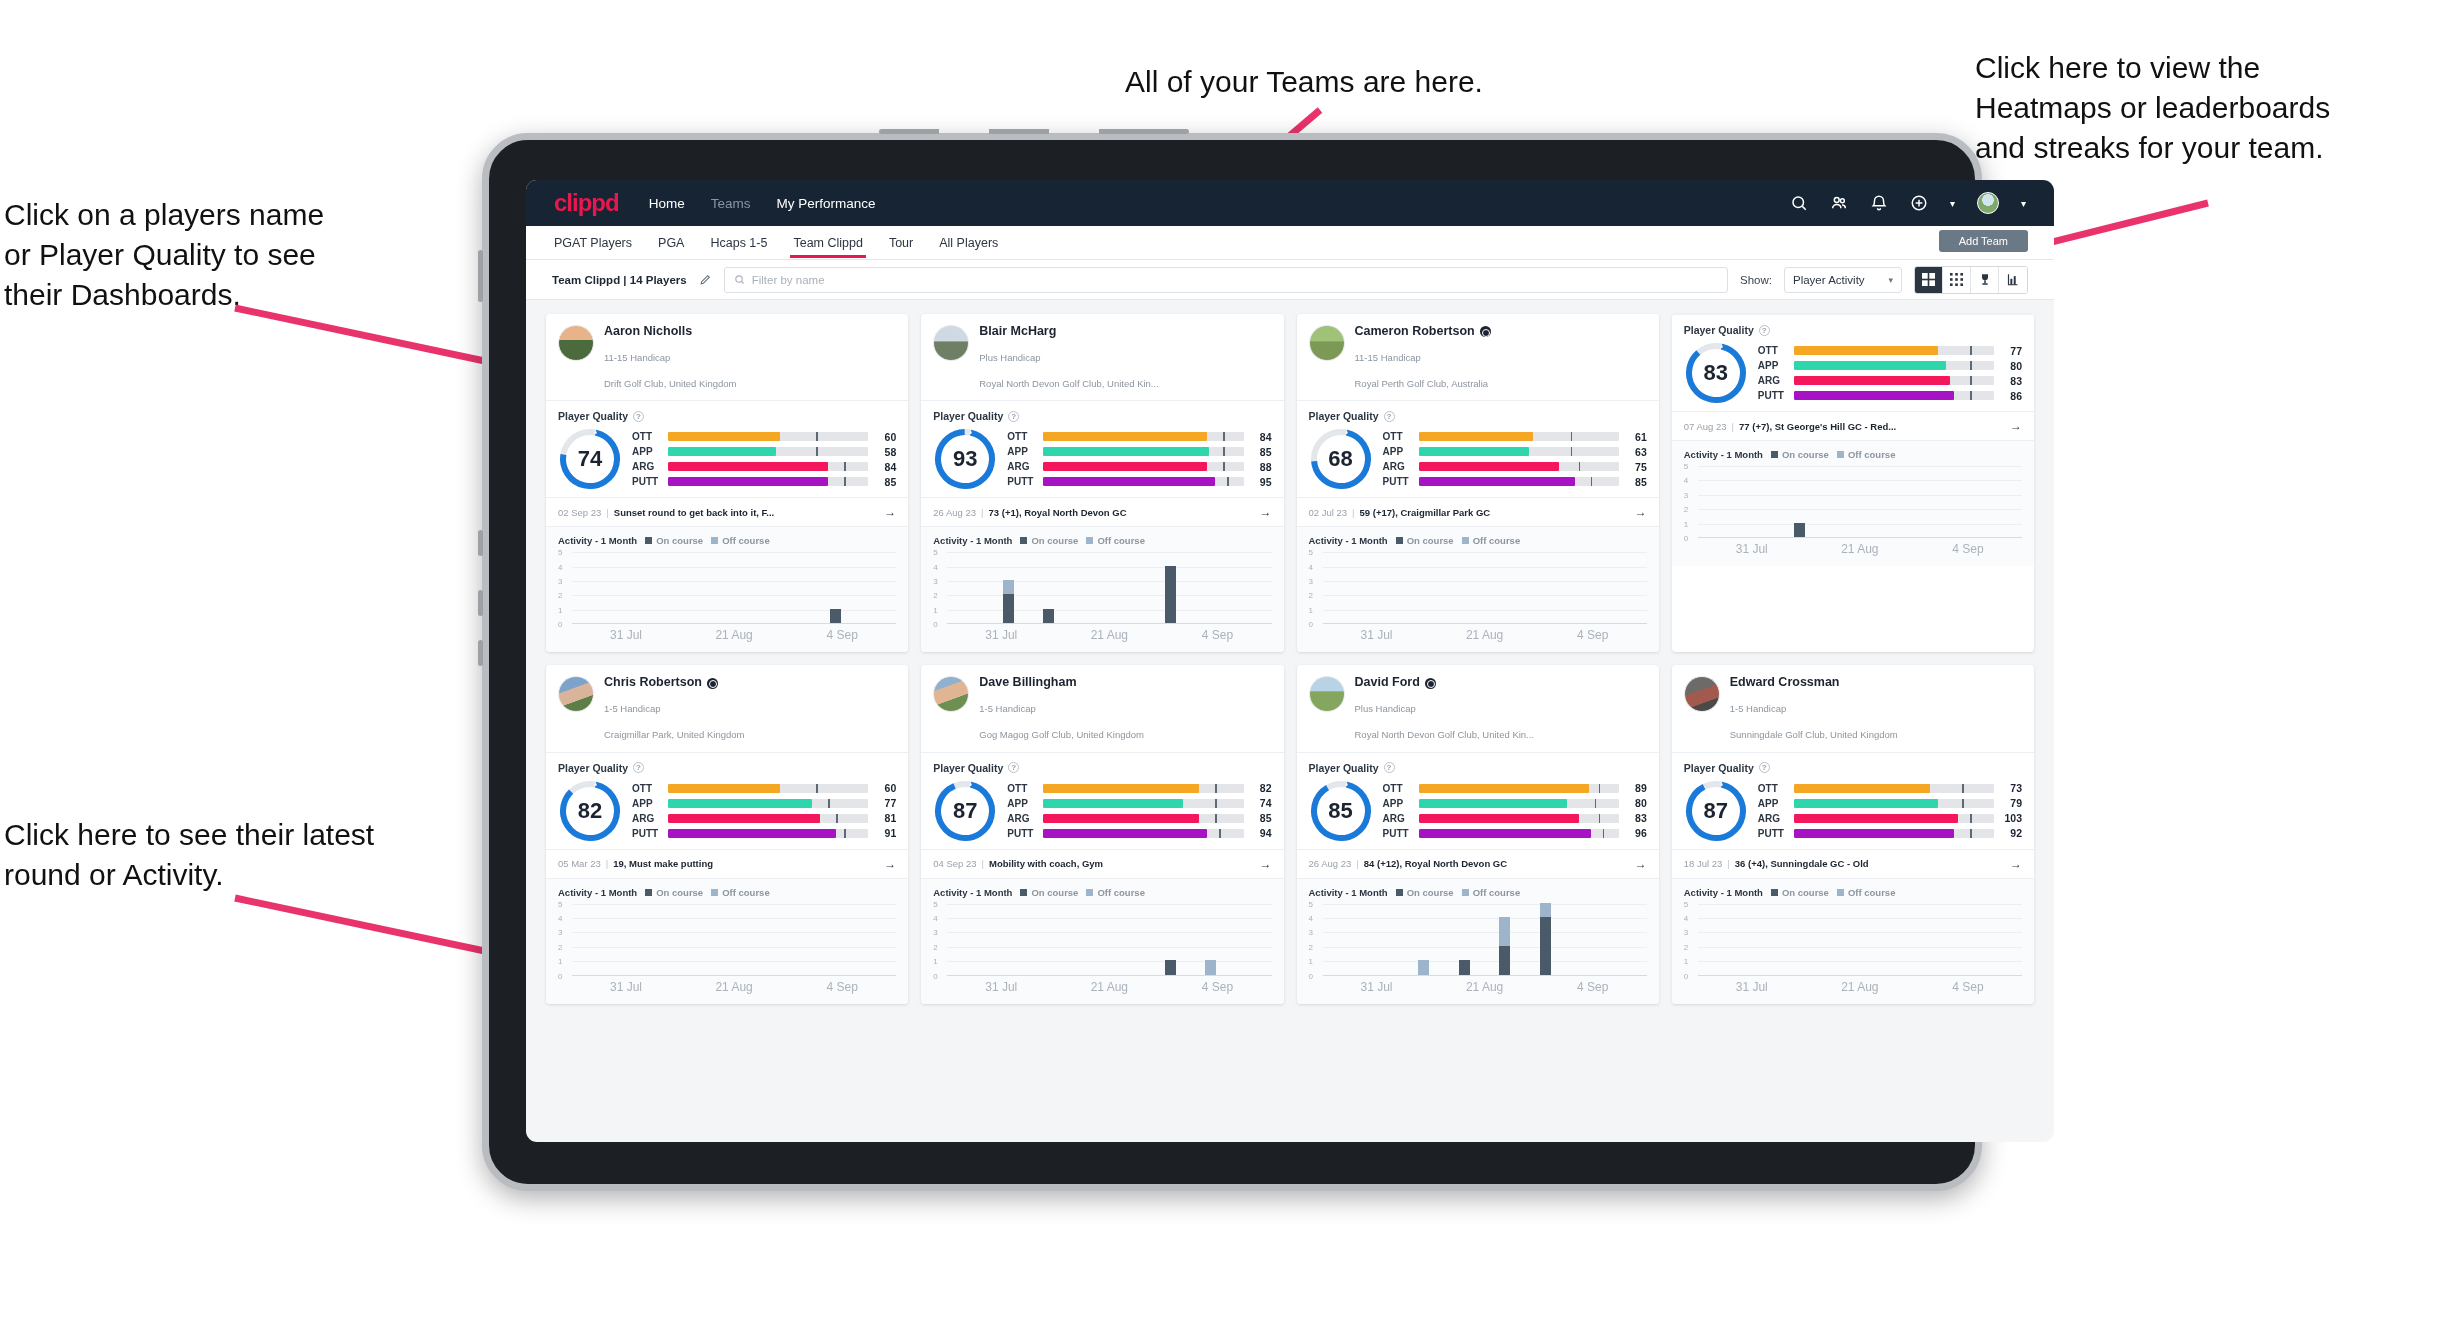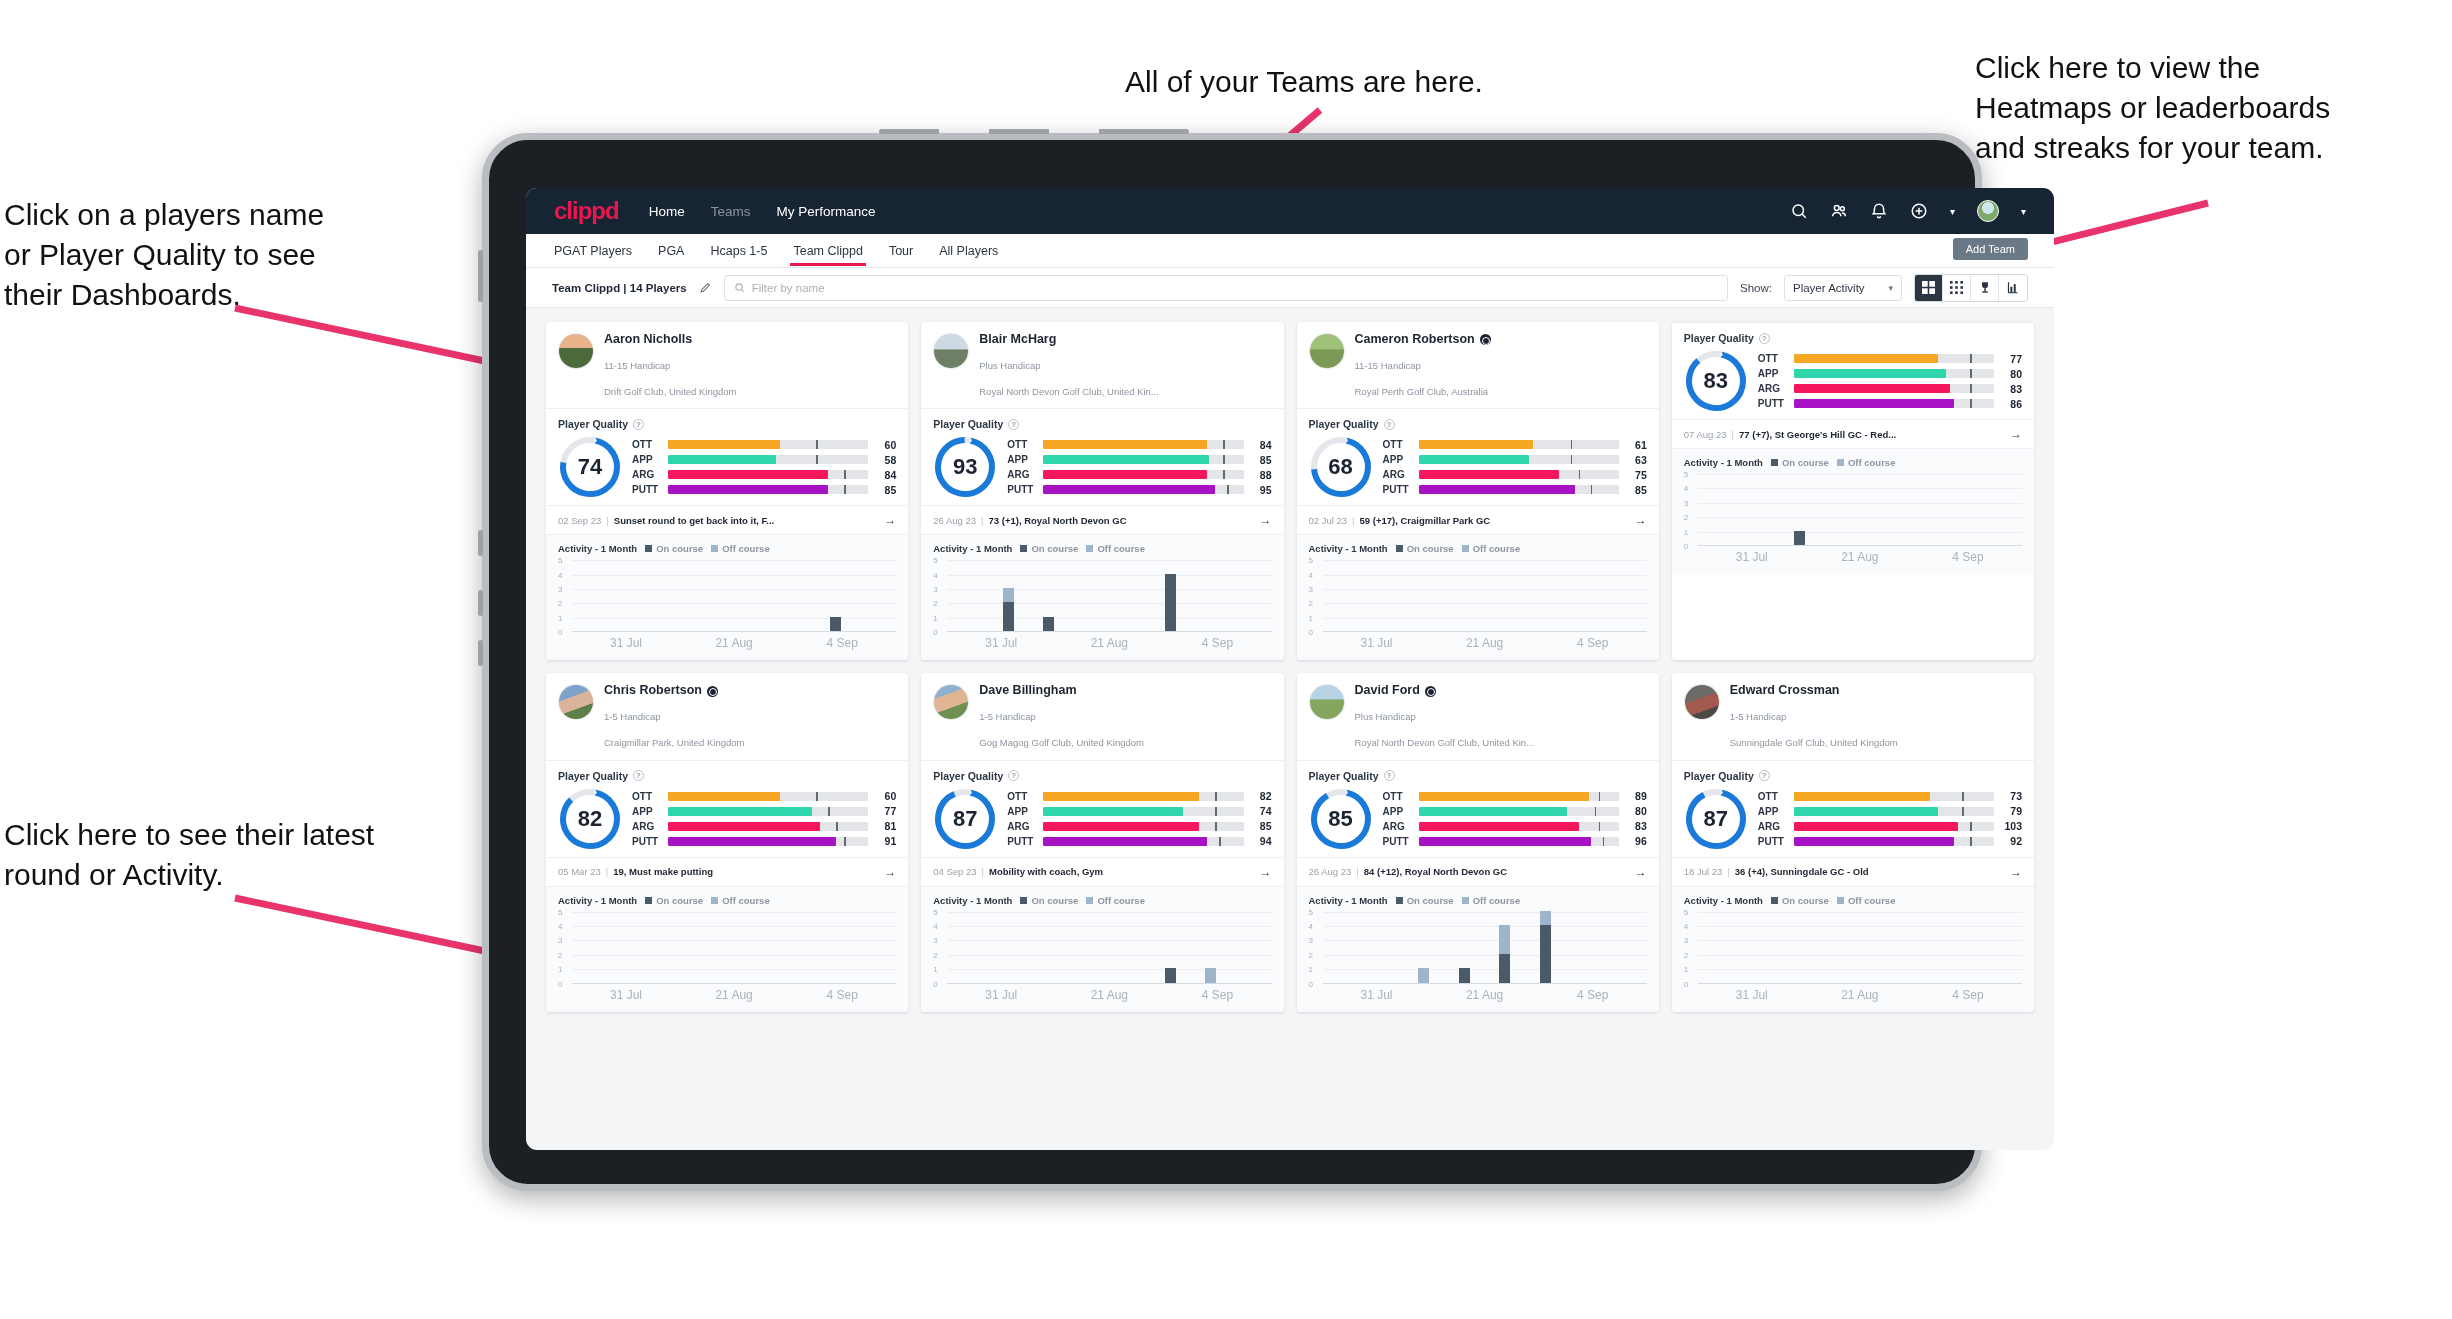--- a/index.html
+++ b/index.html
@@ -39,21 +39,21 @@
     border-radius: 3px;
   }
   .side-btn { position:absolute; left:-11px; width:5px; background:#9da0a4; border-radius:3px; }
   .sb1 { top:110px; height:52px; }
   .sb2 { top:390px; height:26px; }
   .sb3 { top:450px; height:26px; }
   .sb4 { top:500px; height:26px; }
 
   #screen {
     position: absolute;
-    left: 37px; top: 48px;
+    left: 37px; top: 40px;
     width: 1528px; height: 962px;
     background: #f4f5f7;
     overflow: hidden;
     border-radius: 11px;
   }
 
   
   .topnav {
     height: 46px; background: #162434;
     display: flex; align-items: center; padding: 0 28px;
@@ -80,21 +80,21 @@
   }
   .subtab { font-size:12.5px; color:#2c3642; margin-right:26px; position:relative; padding: 7px 0;}
   .subtab.dim { color:#8d98a4; }
   .subtab.active { color:#2c3642; }
   .subtab.active::after {
     content:""; position:absolute; left:-3px; right:-3px; bottom:-1px; height:2.5px; background:#e8174e;
   }
   .addteam {
     position:absolute; right:26px; top:4px;
     background:#6b7885; color:#fff; font-size:11px;
-    padding:5px 13px; border-radius:3px;
+    padding:5px 20px; border-radius:3px;
   }
 
   
   .filterbar {
     height:40px; background:#ffffff; display:flex; align-items:center;
     padding: 0 26px; gap:12px; border-bottom:1px solid #e3e6ea;
   }
   .teamlabel { font-size:11.5px; font-weight:700; color:#1d2733; white-space:nowrap; }
   .pencil { width:13px;height:13px;color:#5d6975; }
   .searchbox {

